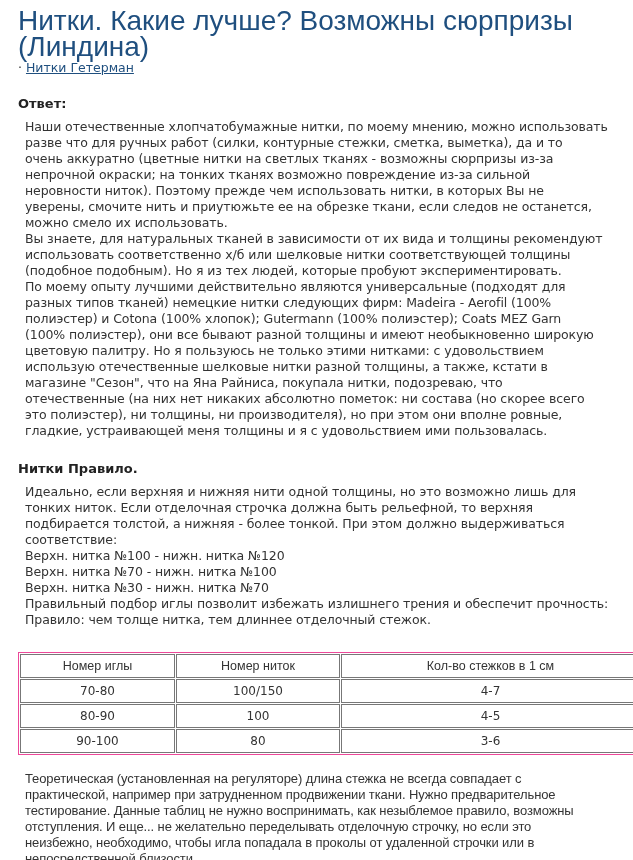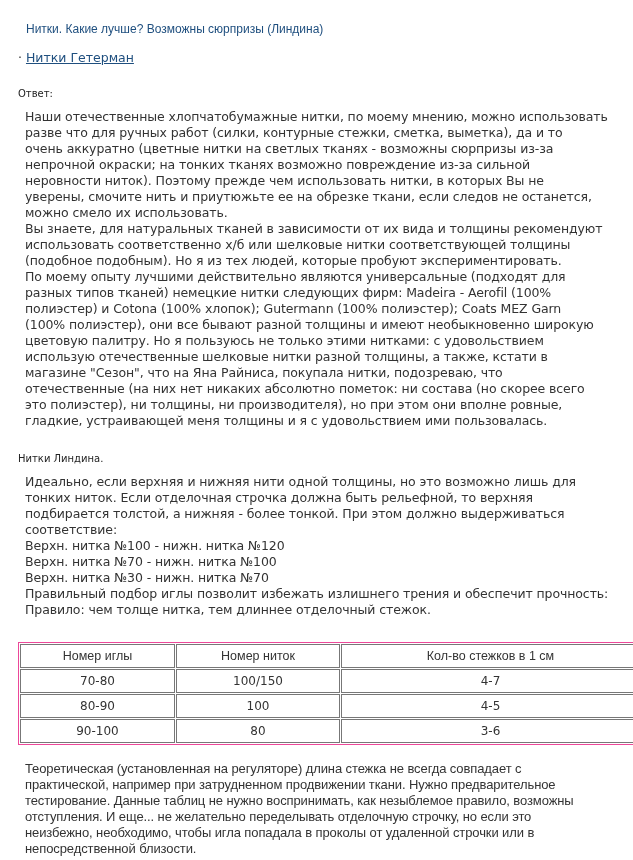--- a/index.html
+++ b/index.html
@@ -1,21 +1,21 @@
 <!DOCTYPE html>
 <html><head>
 <meta charset="utf-8">
 <style>
   html, body { margin: 0; padding: 0; background: #ffffff; }
   body { width: 633px; height: 860px; overflow: hidden; font-family: "DejaVu Sans", sans-serif; color: #333333; }
   .page { padding: 8px 0 0 18px; width: 600px; }
-  .title { font-family: "Liberation Sans", sans-serif; font-size: 12px; color: #1f4f7f; margin: 8px; line-height: 26px; font-weight: normal; }
+  .title { font-family: "Liberation Sans", sans-serif; font-size: 28px; color: #1f4f7f; margin: 0; line-height: 26px; font-weight: normal; }
   .toc { font-size: 12.5px; line-height: 16px; }
   .toc a { color: #1f4f7f; text-decoration: underline; }
-  .section-head { font-weight: normal; font-size: 10px; color: #222; line-height: 16px; }
+  .section-head { font-weight: bold; font-size: 13px; color: #222; line-height: 16px; }
   p { margin: 7px; font-size: 12.5px; line-height: 16px; color: #333; letter-spacing: -0.1px; }
   .answer { margin-top: 20px; }
   .section2 { margin-top: 22px; }
   table { margin-top: 24px; border-collapse: separate; border-spacing: 1px; border: 1px solid #ec4899; width: 624px; font-size: 12px; }
   td, th { border: 1px solid #777; text-align: center; font-weight: normal; height: 22px; padding: 0; color: #333; }
   th { font-family: "Liberation Sans", sans-serif; font-size: 12.5px; }
   .c1 { width: 153px; } .c2 { width: 162px; }
   .after { margin-top: 16px; font-family: "Liberation Sans", sans-serif; font-size: 13px; line-height: 16px; }
 </style>
 </head>
@@ -28,21 +28,21 @@
     <span>·</span>
     <a href="#">Нитки Гетерман</a>
   </div>
 
   <div class="answer">
     <div class="section-head">Ответ:</div>
     <p id="answer-text"><span>Наши отечественные хлопчатобумажные нитки, по моему мнению, можно использовать</span><br><span>разве что для ручных работ (силки, контурные стежки, сметка, выметка), да и то</span><br><span>очень аккуратно (цветные нитки на светлых тканях - возможны сюрпризы из-за</span><br><span>непрочной окраски; на тонких тканях возможно повреждение из-за сильной</span><br><span>неровности ниток). Поэтому прежде чем использовать нитки, в которых Вы не</span><br><span>уверены, смочите нить и приутюжьте ее на обрезке ткани, если следов не останется,</span><br><span>можно смело их использовать.</span><br><span>Вы знаете, для натуральных тканей в зависимости от их вида и толщины рекомендуют</span><br><span>использовать соответственно х/б или шелковые нитки соответствующей толщины</span><br><span>(подобное подобным). Но я из тех людей, которые пробуют экспериментировать.</span><br><span>По моему опыту лучшими действительно являются универсальные (подходят для</span><br><span>разных типов тканей) немецкие нитки следующих фирм: Madeira - Aerofil (100%</span><br><span>полиэстер) и Cotona (100% хлопок); Gutermann (100% полиэстер); Coats MEZ Garn</span><br><span>(100% полиэстер), они все бывают разной толщины и имеют необыкновенно широкую</span><br><span>цветовую палитру. Но я пользуюсь не только этими нитками: с удовольствием</span><br><span>использую отечественные шелковые нитки разной толщины, а также, кстати в</span><br><span>магазине "Сезон", что на Яна Райниса, покупала нитки, подозреваю, что</span><br><span>отечественные (на них нет никаких абсолютно пометок: ни состава (но скорее всего</span><br><span>это полиэстер), ни толщины, ни производителя), но при этом они вполне ровные,</span><br><span>гладкие, устраивающей меня толщины и я с удовольствием ими пользовалась.</span></p>
   </div>
 
   <div class="section2">
-    <div class="section-head">Нитки Линдина.</div>
+    <div class="section-head">Нитки Правило.</div>
     <p id="geterman-text"><span>Идеально, если верхняя и нижняя нити одной толщины, но это возможно лишь для</span><br><span>тонких ниток. Если отделочная строчка должна быть рельефной, то верхняя</span><br><span>подбирается толстой, а нижняя - более тонкой. При этом должно выдерживаться</span><br><span>соответствие:</span><br><span>Верхн. нитка №100 - нижн. нитка №120</span><br><span>Верхн. нитка №70 - нижн. нитка №100</span><br><span>Верхн. нитка №30 - нижн. нитка №70</span><br><span>Правильный подбор иглы позволит избежать излишнего трения и обеспечит прочность:</span><br><span>Правило: чем толще нитка, тем длиннее отделочный стежок.</span></p>
   </div>
 
   <table>
     <thead>
       <tr>
         <th class="c1">Номер иглы</th>
         <th class="c2">Номер ниток</th>
         <th>Кол-во стежков в 1 см</th>
       </tr>

